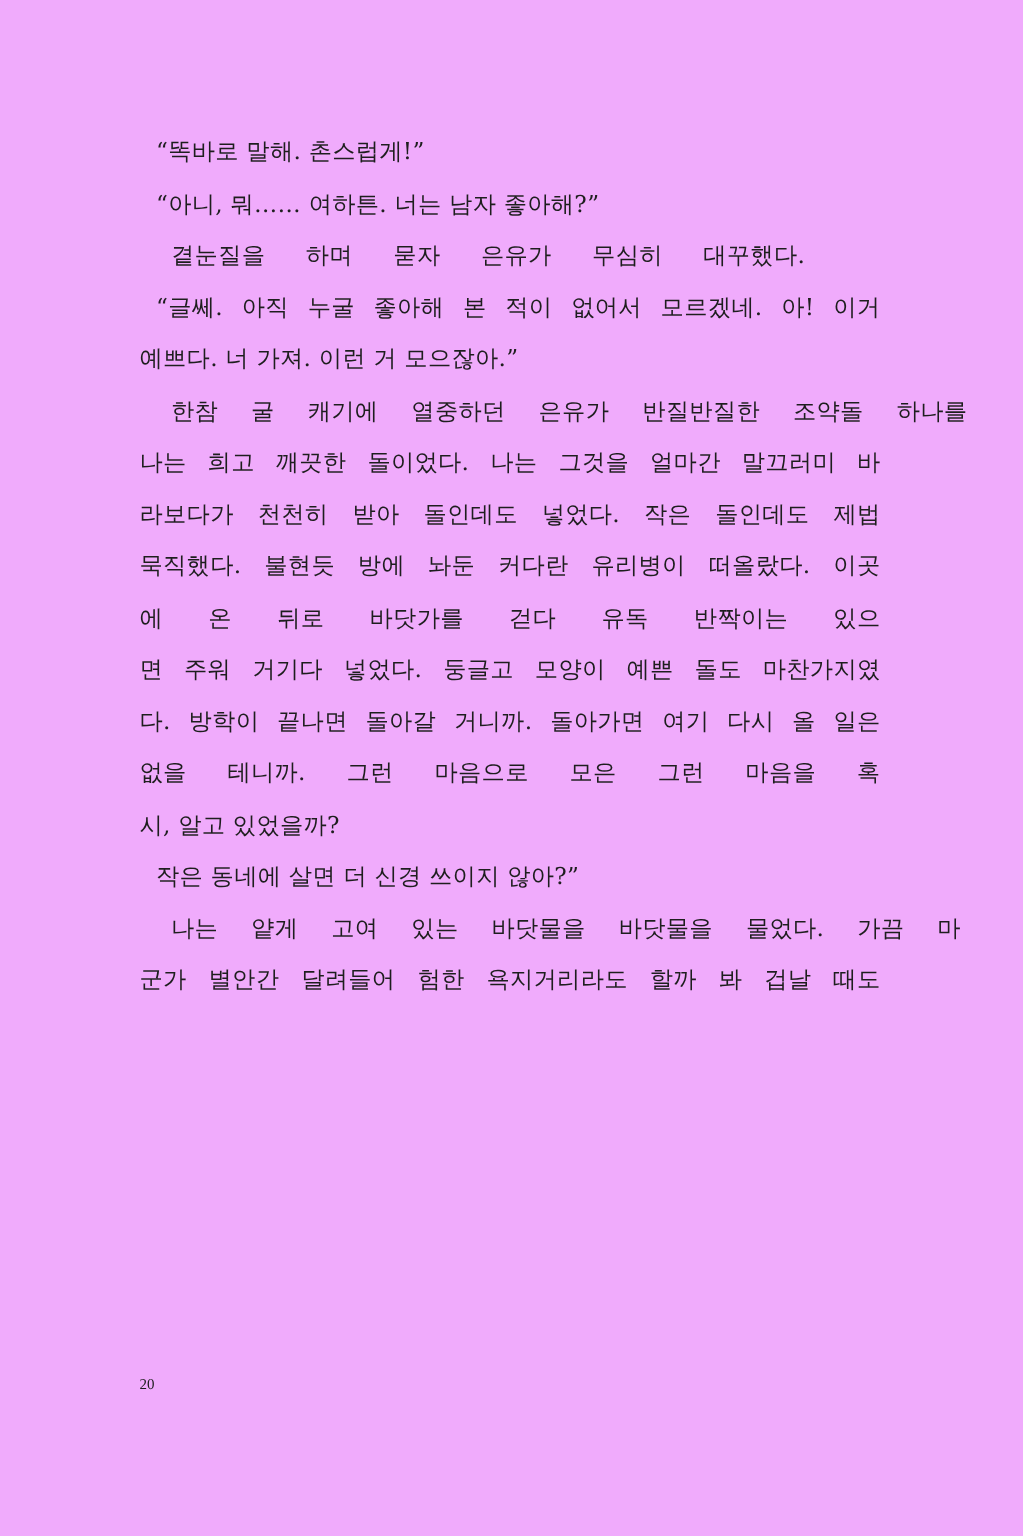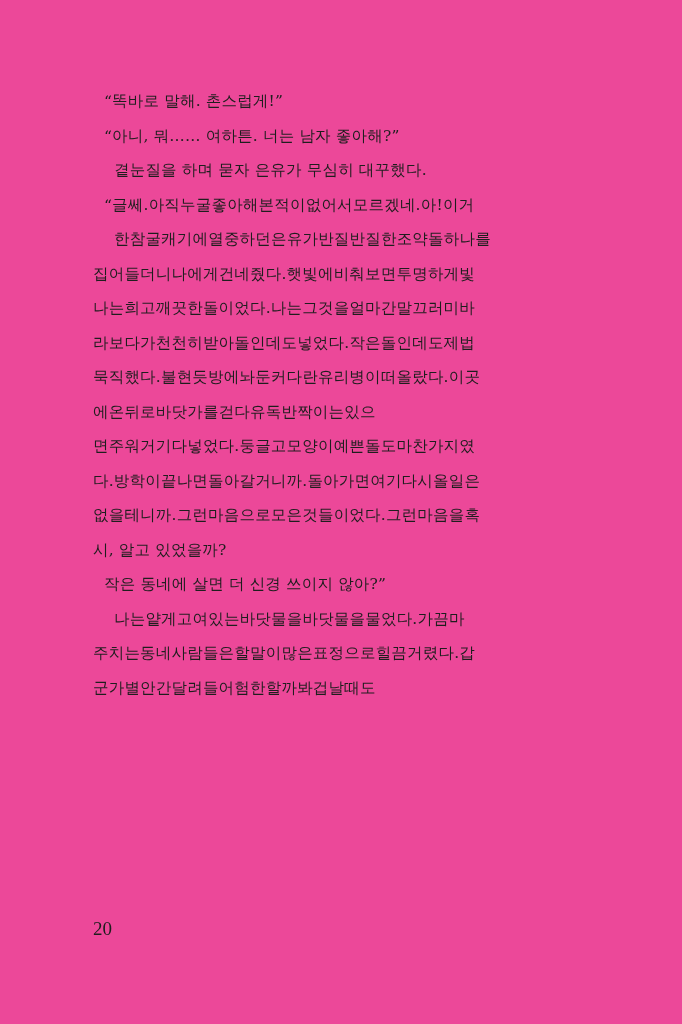--- a/index.html
+++ b/index.html
@@ -13,50 +13,51 @@
       position: relative;
       overflow: hidden;
       font-family: "DejaVu Serif", "Liberation Serif", serif;
       color: #1e1e1e;
     }
     .page {
       position: absolute;
       left: 0; top: 0;
       width: 682px;
       height: 1024px;
-      background: #ec4899;
+      background: #f0abfc;
     }
     .text-block {
       position: absolute;
       left: 93px;
       top: 84px;
       width: 494px;
     }
     .line {
       height: 34.5px;
       line-height: 34.5px;
       font-size: 15.5px;
       white-space: nowrap;
       display: flex;
+      justify-content: space-between;
       letter-spacing: 0.2px;
     }
     .line.ragged {
       justify-content: flex-start;
       gap: 0;
     }
     .line .w { display: inline-block; }
     .line.ragged .w { margin-right: 5px; }
-    .line.indent { padding-left: 21px; }
+    .line.indent { padding-left: 21px; gap: 22px; }
     .line.quote-indent { padding-left: 11px; }
     .page-number {
       position: absolute;
       left: 93px;
       top: 918px;
       font-family: "Liberation Serif", "DejaVu Serif", serif;
-      font-size: 19px;
+      font-size: 10px;
       color: #1e1e1e;
     }
   </style>
 </head>
 <body>
 
 <div class="page">
   <div class="text-block" id="text-block">
     <div class="line quote-indent ragged">
         <span class="w">“똑바로</span>
@@ -84,40 +85,37 @@
         <span class="w">아직</span>
         <span class="w">누굴</span>
         <span class="w">좋아해</span>
         <span class="w">본</span>
         <span class="w">적이</span>
         <span class="w">없어서</span>
         <span class="w">모르겠네.</span>
         <span class="w">아!</span>
         <span class="w">이거</span>
       </div>
+    <div class="line ragged">
+        <span class="w">예쁘다.</span>
+        <span class="w">너</span>
+        <span class="w">가져.</span>
+        <span class="w">이런</span>
+        <span class="w">거</span>
+        <span class="w">모으잖아.”</span>
+      </div>
     <div class="line indent">
         <span class="w">한참</span>
         <span class="w">굴</span>
         <span class="w">캐기에</span>
         <span class="w">열중하던</span>
         <span class="w">은유가</span>
         <span class="w">반질반질한</span>
         <span class="w">조약돌</span>
         <span class="w">하나를</span>
-      </div>
-    <div class="line">
-        <span class="w">집어</span>
-        <span class="w">들더니</span>
-        <span class="w">나에게</span>
-        <span class="w">건네줬다.</span>
-        <span class="w">햇빛에</span>
-        <span class="w">비춰</span>
-        <span class="w">보면</span>
-        <span class="w">투명하게</span>
-        <span class="w">빛</span>
       </div>
     <div class="line">
         <span class="w">나는</span>
         <span class="w">희고</span>
         <span class="w">깨끗한</span>
         <span class="w">돌이었다.</span>
         <span class="w">나는</span>
         <span class="w">그것을</span>
         <span class="w">얼마간</span>
         <span class="w">말끄러미</span>
@@ -175,21 +173,20 @@
         <span class="w">다시</span>
         <span class="w">올</span>
         <span class="w">일은</span>
       </div>
     <div class="line">
         <span class="w">없을</span>
         <span class="w">테니까.</span>
         <span class="w">그런</span>
         <span class="w">마음으로</span>
         <span class="w">모은</span>
-        <span class="w">것들이었다.</span>
         <span class="w">그런</span>
         <span class="w">마음을</span>
         <span class="w">혹</span>
       </div>
     <div class="line ragged">
         <span class="w">시,</span>
         <span class="w">알고</span>
         <span class="w">있었을까?</span>
       </div>
     <div class="line quote-indent ragged">
@@ -206,35 +203,25 @@
         <span class="w">얕게</span>
         <span class="w">고여</span>
         <span class="w">있는</span>
         <span class="w">바닷물을</span>
         <span class="w">바닷물을</span>
         <span class="w">물었다.</span>
         <span class="w">가끔</span>
         <span class="w">마</span>
       </div>
     <div class="line">
-        <span class="w">주치는</span>
-        <span class="w">동네</span>
-        <span class="w">사람들은</span>
-        <span class="w">할</span>
-        <span class="w">말이</span>
-        <span class="w">많은</span>
-        <span class="w">표정으로</span>
-        <span class="w">힐끔거렸다.</span>
-        <span class="w">갑</span>
-      </div>
-    <div class="line">
         <span class="w">군가</span>
         <span class="w">별안간</span>
         <span class="w">달려들어</span>
         <span class="w">험한</span>
+        <span class="w">욕지거리라도</span>
         <span class="w">할까</span>
         <span class="w">봐</span>
         <span class="w">겁날</span>
         <span class="w">때도</span>
       </div>
   </div>
 
   <div class="page-number">20</div>
 </div>
 

